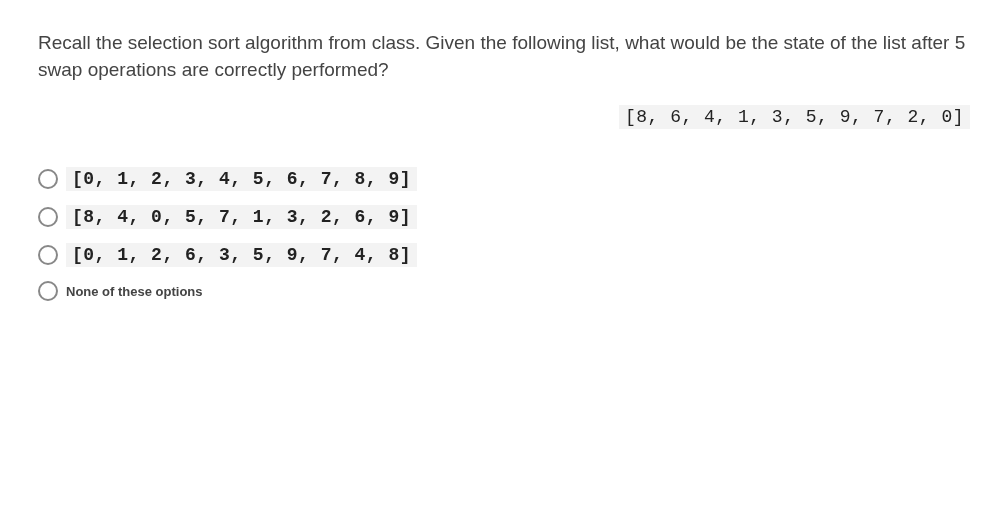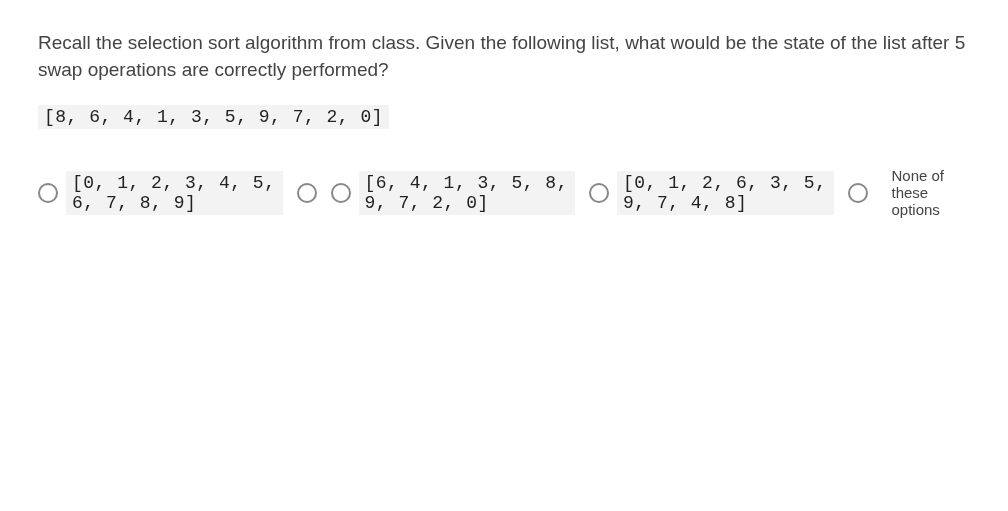--- a/index.html
+++ b/index.html
@@ -14,54 +14,54 @@
       padding: 30px 38px;
       width: 1008px;
       background: #fff;
     }
     .question-text {
       line-height: 1.4;
       margin-bottom: 22px;
       color: #444;
     }
     .given-list-wrap {
-      text-align: left;
+      text-align: right;
       margin-bottom: 38px;
     }
     .code-block {
       font-family: 'Consolas', 'Courier New', monospace;
       font-size: 18px;
       background: #f3f3f3;
       padding: 2px 6px;
       display: inline-block;
       color: #222;
       letter-spacing: 0.5px;
     }
     .options {
       display: flex;
-      flex-direction: row;
+      flex-direction: column;
       gap: 14px;
+      font-weight: bold;
     }
     .option-row {
       display: flex;
       align-items: center;
       gap: 8px;
     }
     .radio {
       width: 20px;
       height: 20px;
       border: 2px solid #888;
       border-radius: 50%;
       flex-shrink: 0;
       background: #fff;
     }
     .option-label {
-      font-size: 15px;
+      font-size: 13px;
       color: #444;
-      margin-left: 16px;
     }
     .option-code {
       font-family: 'Consolas', 'Courier New', monospace;
       font-size: 18px;
       background: #f3f3f3;
       padding: 2px 6px;
       color: #222;
       letter-spacing: 0.5px;
     }
   </style>
@@ -76,26 +76,23 @@
 
 <div class="options">
 
   <div class="option-row">
     <div class="radio"></div>
     <span class="option-code">[0, 1, 2, 3, 4, 5, 6, 7, 8, 9]</span>
   </div>
 
   <div class="option-row">
     <div class="radio"></div>
+    <span class="option-code">[8, 4, 0, 5, 7, 1, 3, 2, 6, 9]</span>
   </div>
 
-  <div class="option-row">
-    <div class="radio"></div>
-    <span class="option-code">[6, 4, 1, 3, 5, 8, 9, 7, 2, 0]</span>
-  </div>
 
 
 
   <div class="option-row">
     <div class="radio"></div>
     <span class="option-code">[0, 1, 2, 6, 3, 5, 9, 7, 4, 8]</span>
   </div>
 
   <div class="option-row">
     <div class="radio"></div>

